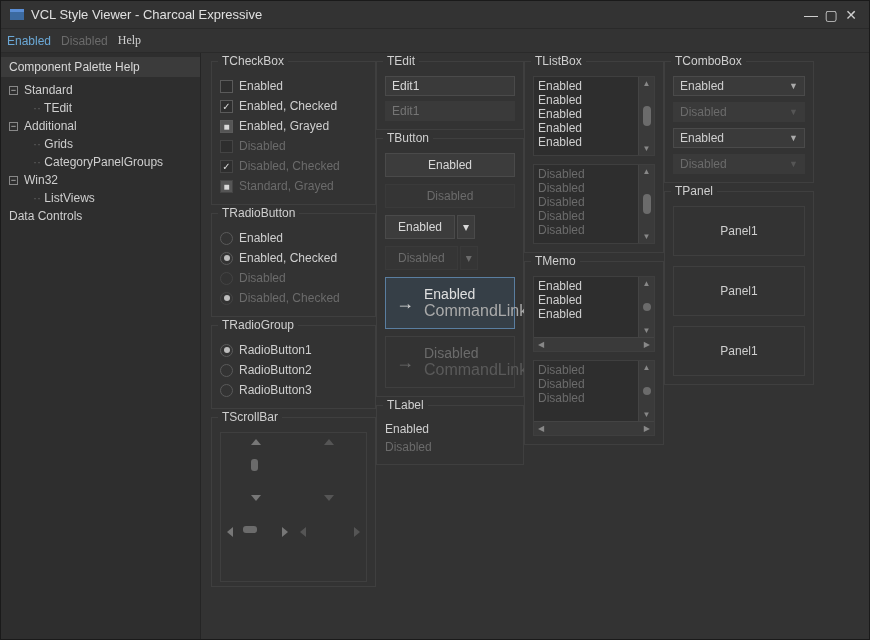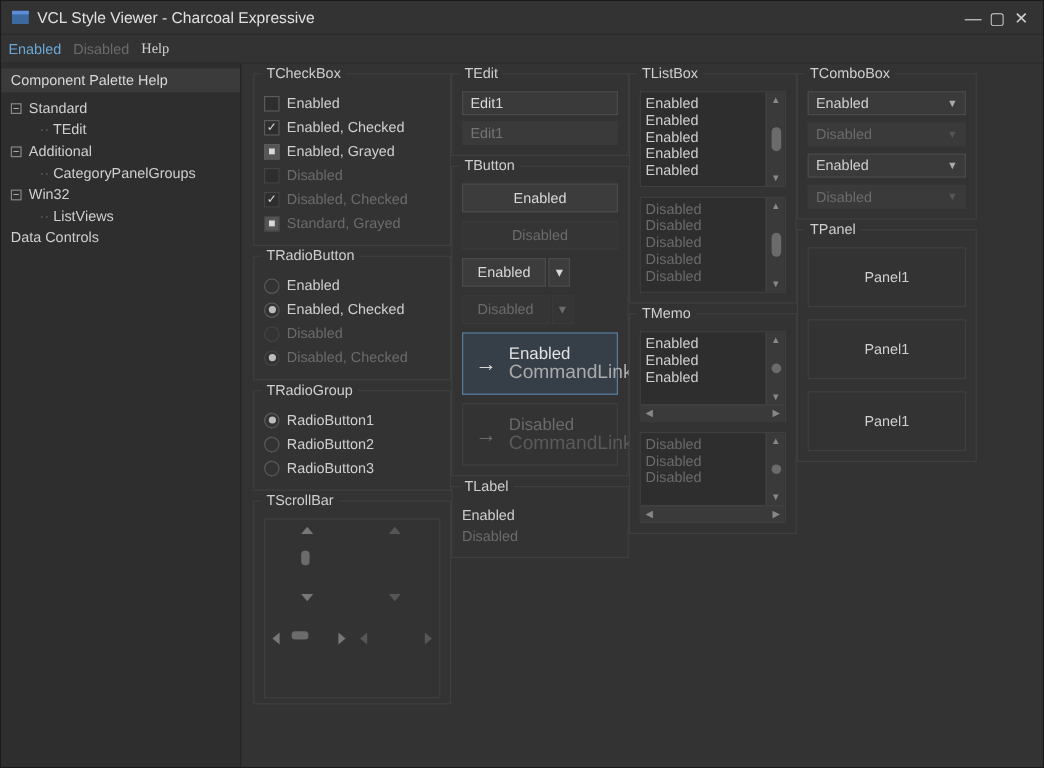--- a/index.html
+++ b/index.html
@@ -270,20 +270,23 @@
         </div>
         <div class="node child">
             <span class="dots">TEdit</span>
           </div>
 
         <div class="node">
           <span class="expander">−</span>
           <span>Additional</span>
         </div>
         <div class="node child">
+            <span class="dots">Grids</span>
+          </div>
+        <div class="node child">
             <span class="dots">CategoryPanelGroups</span>
           </div>
 
         <div class="node">
           <span class="expander">−</span>
           <span>Win32</span>
         </div>
         <div class="node child">
             <span class="dots">ListViews</span>
           </div>

